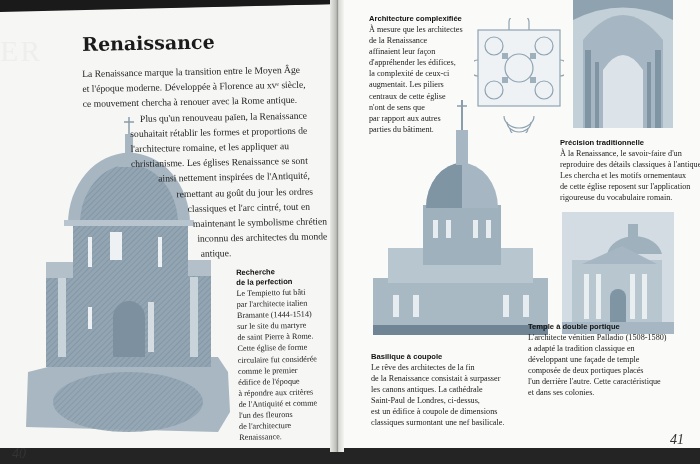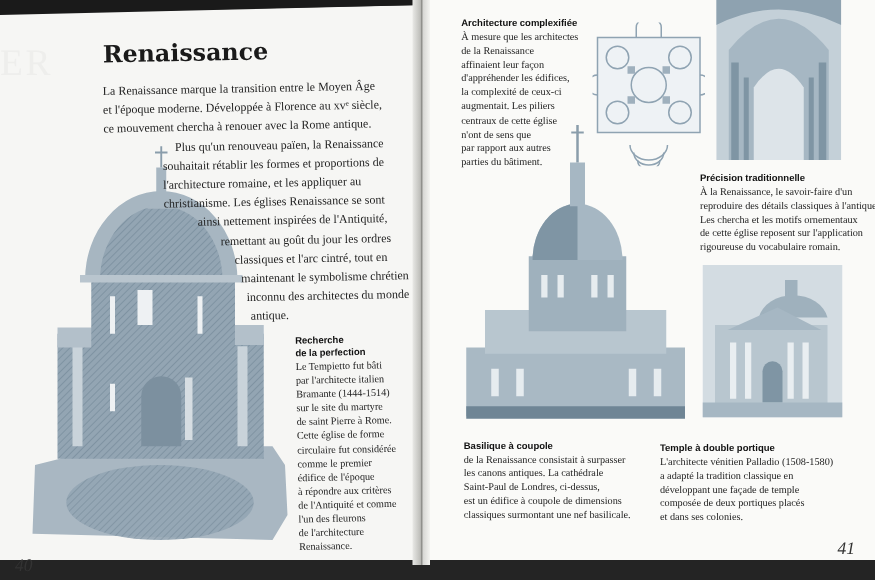--- a/index.html
+++ b/index.html
@@ -44,21 +44,21 @@
     font-family: "Liberation Sans", "DejaVu Sans", sans-serif; font-weight: bold; font-size: 7.6px;
     color: #111; display: block; line-height: 10px;
   }
   .caption-body { font-size: 8.2px; line-height: 11.1px; display: block; color: #222; }
   .caption-body .line { display: block; white-space: nowrap; }
 
   .cap-perfection { position: absolute; left: 236px; top: 268px; width: 110px; transform: rotate(-1.1deg); transform-origin: left top; }
   .cap-complex { position: absolute; left: 369px; top: 14px; width: 110px; }
   .cap-precision { position: absolute; left: 528px; top: 138px; width: 170px; margin-left: 32px; }
   .cap-basilique { position: absolute; left: 371px; top: 352px; width: 160px; }
-  .cap-temple { position: absolute; left: 528px; top: 354px; width: 170px; }
+  .cap-temple { position: absolute; left: 528px; top: 322px; width: 170px; }
 
   .page-num { position: absolute; font-style: italic; font-size: 14px; color: #333; }
   .pn-left { left: 12px; top: 448px; top: 446px; }
   .pn-right { left: 670px; top: 432px; }
 
   .illus { position: absolute; }
   svg { display: block; }
 </style>
 </head>
 <body>
@@ -256,33 +256,35 @@
       <span class="line">reproduire des détails classiques à l'antique.</span>
       <span class="line">Les chercha et les motifs ornementaux</span>
       <span class="line">de cette église reposent sur l'application</span>
       <span class="line">rigoureuse du vocabulaire romain.</span>
     </span>
   </div>
 
   <div class="cap-basilique">
     <span class="caption-head">Basilique à coupole</span>
     <span class="caption-body">
+      <span class="line">Le rêve des architectes de la fin</span>
       <span class="line">de la Renaissance consistait à surpasser</span>
       <span class="line">les canons antiques. La cathédrale</span>
       <span class="line">Saint-Paul de Londres, ci-dessus,</span>
       <span class="line">est un édifice à coupole de dimensions</span>
       <span class="line">classiques surmontant une nef basilicale.</span>
     </span>
   </div>
 
   <div class="cap-temple">
     <span class="caption-head">Temple à double portique</span>
     <span class="caption-body">
       <span class="line">L'architecte vénitien Palladio (1508-1580)</span>
       <span class="line">a adapté la tradition classique en</span>
       <span class="line">développant une façade de temple</span>
       <span class="line">composée de deux portiques placés</span>
+      <span class="line">l'un derrière l'autre. Cette caractéristique</span>
       <span class="line">et dans ses colonies.</span>
     </span>
   </div>
 
   <div class="page-num pn-right">41</div>
 </div>
 
 </body></html>

